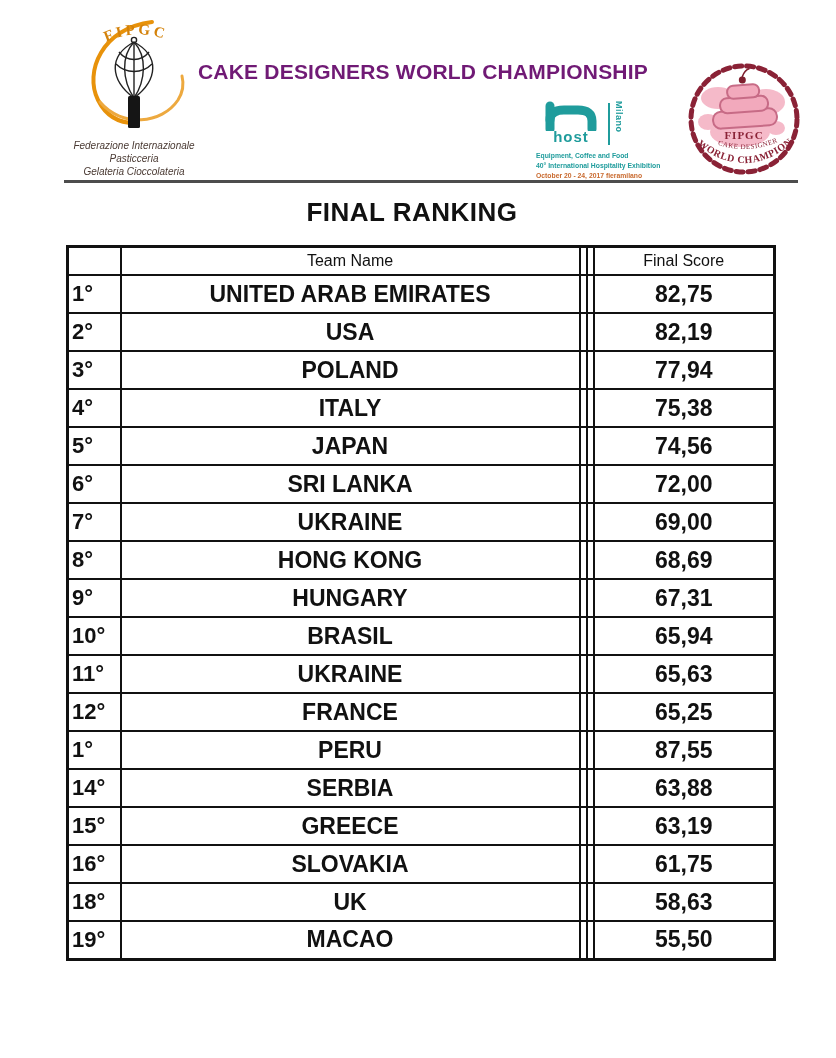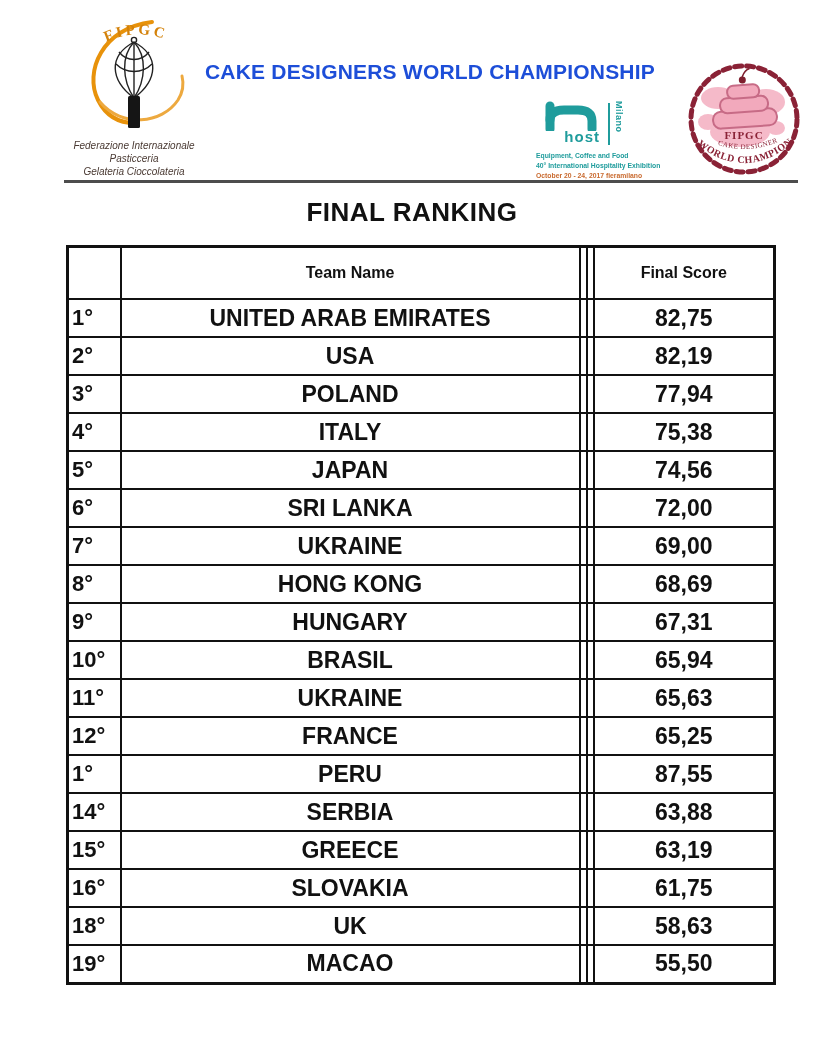--- a/index.html
+++ b/index.html
@@ -11,28 +11,28 @@
   }
 
   
   .fipgc-logo { position:absolute; left:58px; top:16px; width:152px; text-align:center; }
   .org-name {
     font-family:Liberation Sans, sans-serif; font-style:italic;
     font-size:10px; line-height:1.3; color:#4a3a33; margin-top:1px;
   }
 
   
-  .title-block { position:absolute; left:205px; top:60px; width:430px; text-align:left; color:#1d4ed8; }
+  .title-block { position:absolute; left:198px; top:60px; width:430px; text-align:left; color:#701a75; }
   .main-title { font-size:21px; font-weight:bold; letter-spacing:0.2px; white-space:nowrap; }
   .sub-title  { font-size:15px; font-weight:bold; margin-top:6px; }
 
   
   .host-logo { position:absolute; left:536px; top:101px; width:132px; }
   .host-mark { display:flex; align-items:stretch; padding-left:6px; height:46px; }
-  .host-glyph-wrap { display:flex; flex-direction:column; align-items:flex-end; }
+  .host-glyph-wrap { display:flex; flex-direction:column; align-items:center; }
   .host-word { color:#1F9C9C; font-weight:bold; font-size:15px; line-height:0.8; letter-spacing:1px; }
   .host-vrule { width:2px; background:#1F9C9C; margin:2px 4px 2px 8px; }
   .host-city {
     writing-mode:vertical-rl; font-size:9px; font-weight:bold; color:#1F9C9C;
     letter-spacing:0.5px; line-height:1;
   }
   .host-lines { margin-top:4px; font-size:6.8px; font-weight:bold; line-height:1.5; color:#1F9C9C; white-space:nowrap; }
   .host-line-dates { color:#C96A2F; }
 
   
@@ -47,21 +47,21 @@
 
   
   .ranking-table {
     position:absolute; left:66px; top:245px; width:707px;
     border-collapse:collapse; table-layout:fixed;
     border:3px solid #111;
   }
   .ranking-table th, .ranking-table td {
     border:2px solid #111; overflow:hidden; white-space:nowrap;
   }
-  .ranking-table thead th { height:28px; font-size:16px; font-weight:bold; text-align:center; padding:16px; }
+  .ranking-table thead th { height:28px; font-size:16px; font-weight:normal; text-align:center; padding:4px; }
   .ranking-table tbody td { height:38px; font-weight:bold; }
   .rank-cell  { font-size:22px; text-align:left; padding-left:3px; }
   .team-cell  { font-size:23px; text-align:center; }
   .score-cell { font-size:23px; text-align:center;margin-top:14px; }
   .separator-cell {
     padding:0;
     background:linear-gradient(to right,
       transparent calc(50% - 1px), #111 calc(50% - 1px),
       #111 calc(50% + 1px), transparent calc(50% + 1px));
   }

